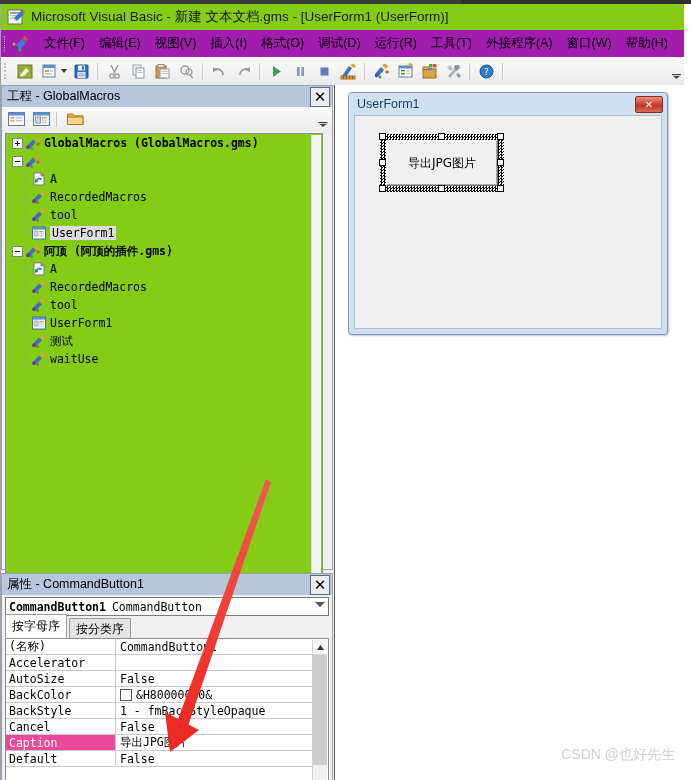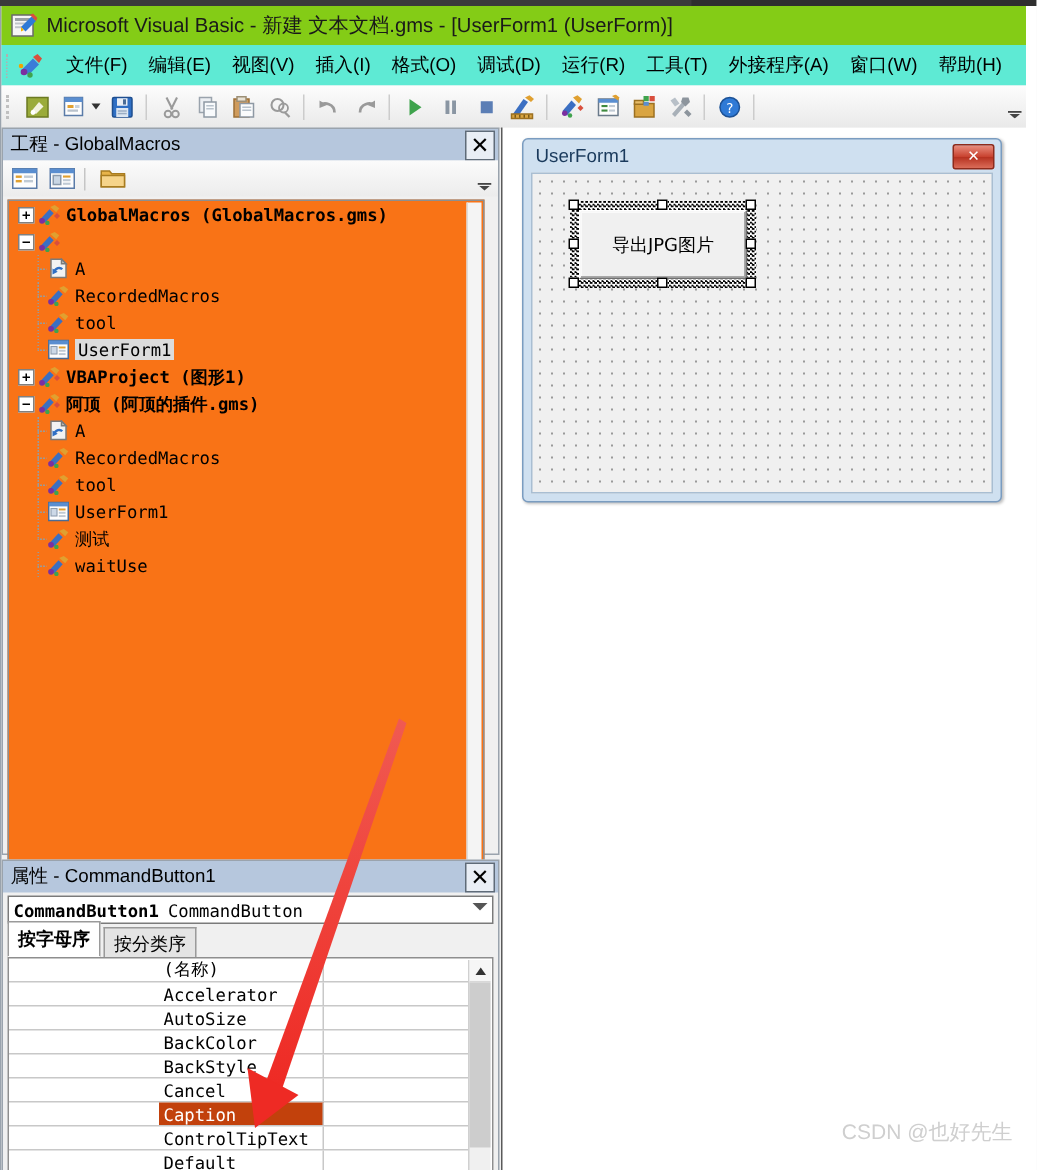--- a/index.html
+++ b/index.html
@@ -46,21 +46,21 @@
     position: relative; flex: none;
   }
   .titlebar-text {
     font-size: 13.5px; color: #1a1a1a; white-space: nowrap;
     letter-spacing: 0px;
   }
 
   
   .menubar {
     position: absolute; left: 0; top: 26px; width: 683px; height: 27px;
-    background: #5eead4;
+    background: #a21caf;
     display: flex; align-items: center;
   }
   .menu-grip {
     width: 4px; height: 16px; margin-left: 3px; margin-right: 2px;
     border-left: 1px dotted #b0b0b0;
   }
   .vb-logo {
     width: 20px; height: 20px; margin-right: 6px; position: relative; flex: none;
   }
   .menu-item {
@@ -133,21 +133,21 @@
     position: relative;
   }
   .ptb-sep { width: 1px; height: 15px; background: #c5c5c5; margin: 0 4px; }
   .ptb-overflow {
     position: absolute; right: 2px; top: 3px; width: 14px; height: 18px;
     display: flex; flex-direction: column; align-items: center; justify-content: flex-end;
   }
   .tree-area {
     position: absolute; left: 3px; top: 47px;
     width: 318px; height: 516px;
-    background: #f97316;
+    background: #84cc16;
     border: 1px solid #8e8e8e;
     box-sizing: border-box;
     overflow: hidden;
   }
   .tree-scroll-v {
     position: absolute; right: 1px; top: 1px; width: 9px; bottom: 1px;
     background: #f4f4f4; border-left: 1px solid #dcdcdc;
   }
   .tree-row {
     position: relative; height: 18px; display: flex; align-items: center;
@@ -216,45 +216,44 @@
     position: absolute; left: 3px; top: 45px; height: 19px;
     display: flex; align-items: flex-end;
   }
   .ptab {
     font-size: 12px; padding: 2px 6px 1px 6px;
     background: #e4e4e4; border: 1px solid #9a9a9a; border-bottom: none;
     margin-right: 2px; position: relative; top: 1px;
   }
   .ptab.active {
     background: #ffffff; top: 0; padding-top: 3px; padding-bottom: 2px;
-    border-bottom: 1px solid #fff; z-index: 2; font-weight: bold;
+    border-bottom: 1px solid #fff; z-index: 2;
   }
   .props-grid {
     position: absolute; left: 3px; top: 64px; width: 324px; height: 144px;
     background: #fff; border: 1px solid #8e8e8e;
     box-sizing: border-box; overflow: hidden;
   }
   .prop-row {
-    height: 16px; display: flex; align-items: center;
+    height: 16px; display: flex; align-items: flex-start;
     border-bottom: 1px solid #c8c8c8;
     font-family: "DejaVu Sans Mono", monospace; font-size: 11.5px;
     box-sizing: border-box;
-    flex-direction: column;
   }
   .prop-name {
     width: 110px; flex: none; padding-left: 3px;
     border-right: 1px solid #c8c8c8; height: 100%;
     display: flex; align-items: center; box-sizing: border-box;
     overflow: hidden; white-space: nowrap;
   }
   .prop-value {
     flex: 1; padding-left: 4px; height: 100%;
     display: flex; align-items: center; overflow: hidden; white-space: nowrap;
   }
-  .prop-row.selected .prop-name { background: #c2410c; color: #fff; }
+  .prop-row.selected .prop-name { background: #ec4899; color: #fff; }
   .prop-row.selected .prop-value { background: #ffffff; color: #000; }
   .color-swatch {
     width: 10px; height: 10px; border: 1px solid #555; background: #fff;
     margin-right: 4px; flex: none;
   }
   .props-scroll {
     position: absolute; right: 1px; top: 1px; width: 14px; bottom: 1px;
     background: #f0f0f0; border-left: 1px solid #d0d0d0;
   }
   .props-scroll-up {
@@ -678,31 +677,20 @@
                 <rect x="1.5" y="1" width="13" height="12" fill="#fdfdfd" stroke="#4a6c96"></rect>
                 <rect x="1.5" y="1" width="13" height="2.6" fill="#5a8ed0"></rect>
                 <rect x="3" y="5" width="4" height="5" fill="#cdd9e7" stroke="#8b9bad" stroke-width="0.7"></rect>
                 <rect x="8.2" y="5" width="4.5" height="1.3" fill="#e0a030"></rect>
                 <rect x="8.2" y="7.2" width="4.5" height="1.3" fill="#c0cad4"></rect>
                 <rect x="8.2" y="9.4" width="4.5" height="1.3" fill="#c0cad4"></rect>
               </svg></span>
             <span class="tree-label sel">UserForm1</span>
           </div>
           <div class="tree-row bold">
-            <span class="expander plus" style="margin-left: 6px; margin-right: 2px;"></span>
-            <span class="icon16"><svg width="16" height="14" viewBox="0 0 16 14">
-                <path d="M2 10 L8 3.5 L10.8 6.2 L5 12.5 Z" fill="#3b6fc2"></path>
-                <path d="M8.5 2 L12.5 5.5 L14.5 2.8 L11.5 0.6 Z" fill="#e0a030"></path>
-                <circle cx="3" cy="11.2" r="1.9" fill="#7b2fa0"></circle>
-                <circle cx="6.6" cy="12.6" r="1.5" fill="#3fa34d"></circle>
-                <path d="M11 8 L13 6 L15 8 L13 10 Z" fill="#d94f3d"></path>
-              </svg></span>
-            <span class="tree-label">VBAProject (图形1)</span>
-          </div>
-          <div class="tree-row bold">
             <span class="expander" style="margin-left: 6px; margin-right: 2px;"></span>
             <span class="icon16"><svg width="16" height="14" viewBox="0 0 16 14">
                 <path d="M2 10 L8 3.5 L10.8 6.2 L5 12.5 Z" fill="#3b6fc2"></path>
                 <path d="M8.5 2 L12.5 5.5 L14.5 2.8 L11.5 0.6 Z" fill="#e0a030"></path>
                 <circle cx="3" cy="11.2" r="1.9" fill="#7b2fa0"></circle>
                 <circle cx="6.6" cy="12.6" r="1.5" fill="#3fa34d"></circle>
                 <path d="M11 8 L13 6 L15 8 L13 10 Z" fill="#d94f3d"></path>
               </svg></span>
             <span class="tree-label">阿顶 (阿顶的插件.gms)</span>
           </div>
@@ -832,26 +820,20 @@
           <div class="prop-row">
             <div class="prop-name">Cancel</div>
             <div class="prop-value">
               <span>False</span>
             </div>
           </div>
           <div class="prop-row selected">
             <div class="prop-name">Caption</div>
             <div class="prop-value">
               <span>导出JPG图片</span>
-            </div>
-          </div>
-          <div class="prop-row">
-            <div class="prop-name">ControlTipText</div>
-            <div class="prop-value">
-              <span></span>
             </div>
           </div>
           <div class="prop-row">
             <div class="prop-name">Default</div>
             <div class="prop-value">
               <span>False</span>
             </div>
           </div>
         </div>
       <div class="props-scroll">

